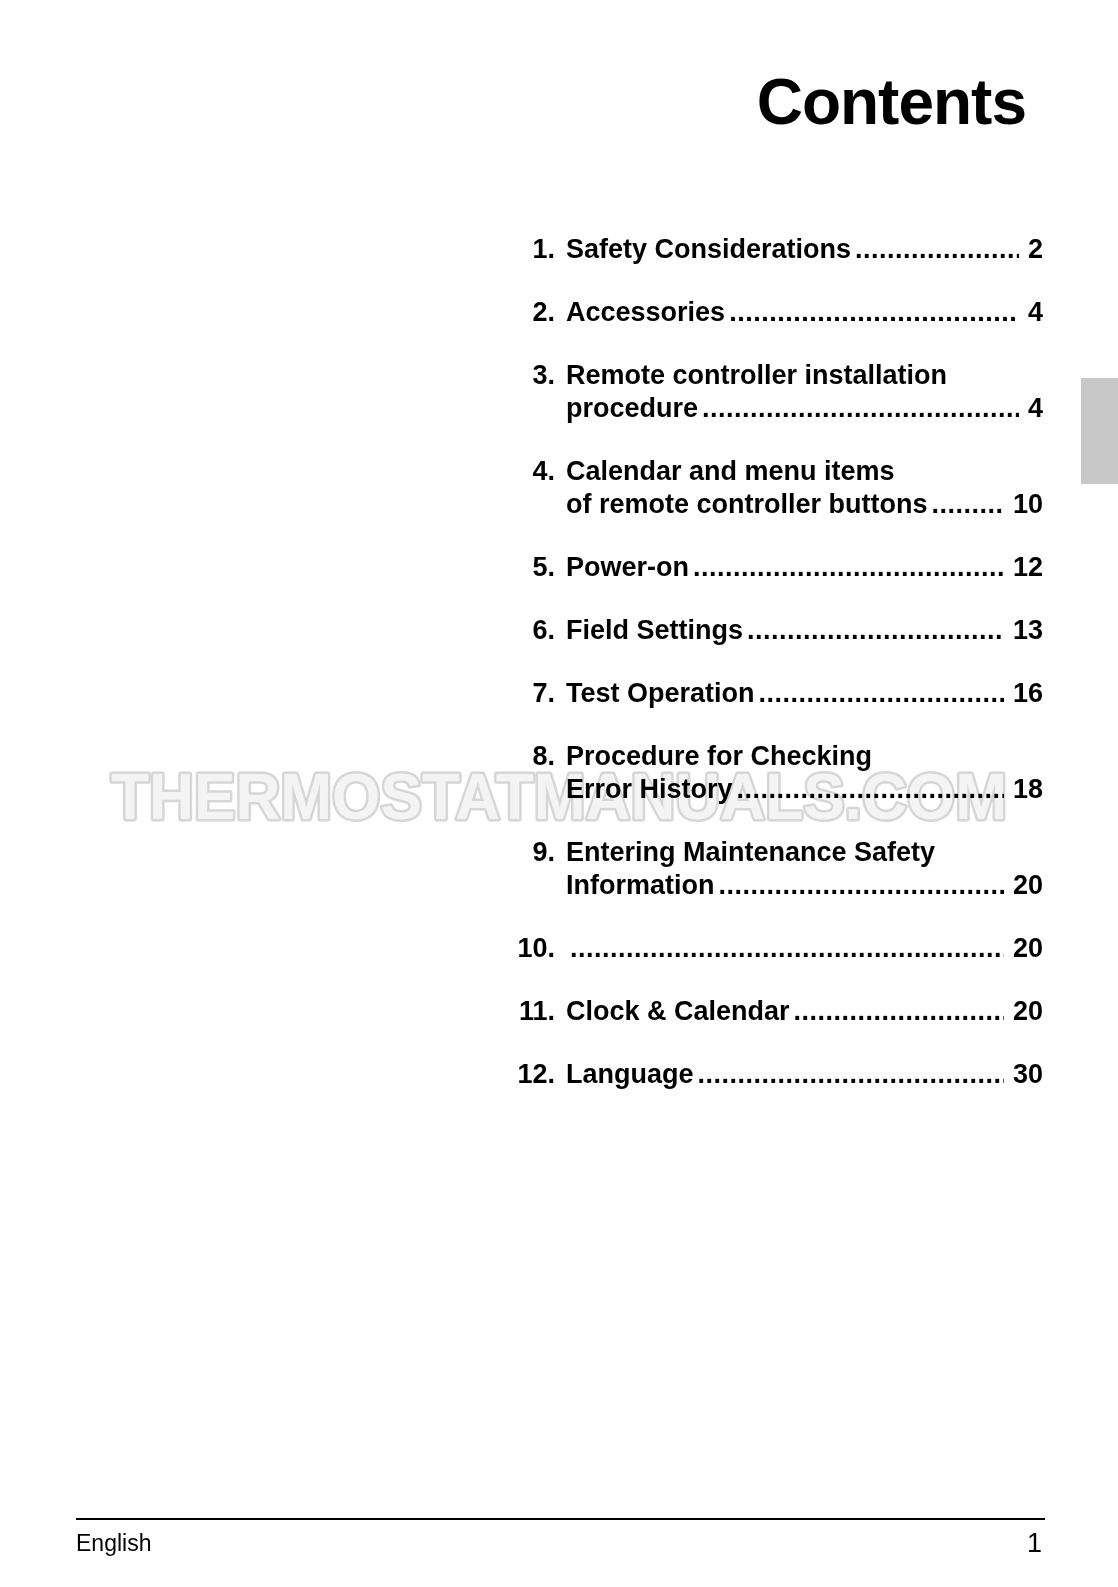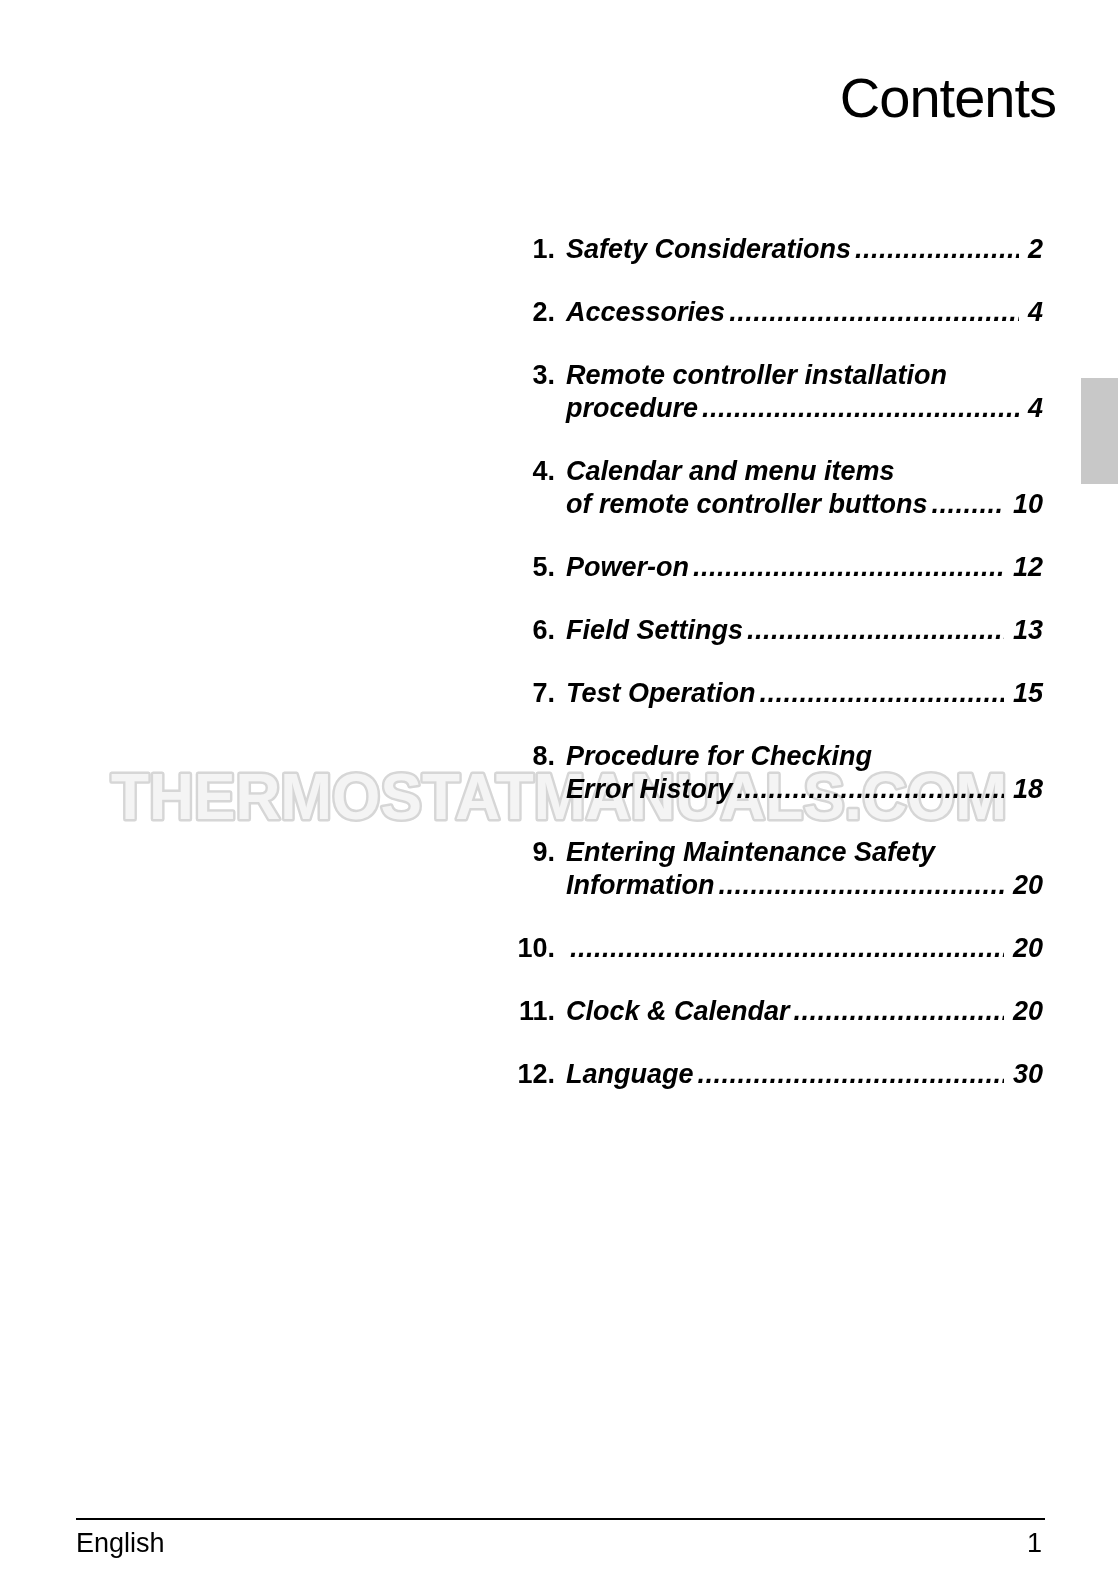--- a/index.html
+++ b/index.html
@@ -8,22 +8,22 @@
     background: #ffffff;
     font-family: "Liberation Sans", "DejaVu Sans", sans-serif;
     color: #000;
     position: relative;
     overflow: hidden;
   }
   .page { position: absolute; inset: 0; }
 
   .title {
     position: absolute;
-    top: 70px; right: 62px;
-    font-size: 56px; font-weight: normal;
+    top: 70px; right: 92px;
+    font-size: 64px; font-weight: bold;
     letter-spacing: -1px;
     line-height: 1;
     z-index: 2;
   }
 
   .watermark {
     position: absolute;
     left: 103px; top: 751px;
     z-index: 0;
     pointer-events: none;
@@ -38,21 +38,21 @@
 
   .toc {
     position: absolute;
     left: 503px; top: 233px; width: 540px;
     z-index: 1;
     font-size: 27px; font-weight: bold;
     line-height: 33px;
   }
   .entry { display: flex; margin-bottom: 30px; }
   .num { flex: none; width: 52px; text-align: right; }
-  .body { flex: 1; margin-left: 11px; min-width: 0; font-style: italic; }
+  .body { flex: 1; margin-left: 11px; min-width: 0; }
   .line { display: flex; align-items: baseline; }
   .t { white-space: nowrap; }
   .leader {
     flex: 1; min-width: 18px;
     overflow: hidden; white-space: nowrap;
     margin-left: 4px;
   }
   .leader::after {
     content: "...........................................................................";
     letter-spacing: 0.5px;
@@ -68,21 +68,21 @@
 
   .footer-rule {
     position: absolute;
     left: 76px; top: 1518px;
     width: 969px; height: 2px;
     background: #000;
   }
   .footer-language {
     position: absolute;
     left: 76px; top: 1527px;
-    font-size: 27px; line-height: 33px;
+    font-size: 23px; line-height: 33px;
   }
   .footer-page {
     position: absolute;
     right: 76px; top: 1527px;
     font-size: 27px; line-height: 33px;
   }
 </style>
 </head>
 <body style="background: rgb(255, 255, 255); color: rgb(0, 0, 0);">
 
@@ -160,21 +160,21 @@
             <span class="pg">13</span>
           </div>
         </div>
       </div>
       <div class="entry">
         <div class="num">7.</div>
         <div class="body">
           <div class="line">
             <span class="t">Test Operation</span>
             <span class="leader"></span>
-            <span class="pg">15</span>
+            <span class="pg">16</span>
           </div>
         </div>
       </div>
       <div class="entry">
         <div class="num">8.</div>
         <div class="body">
           <div class="line">
             <span class="t">Procedure for Checking</span>
           </div>
           <div class="line">

